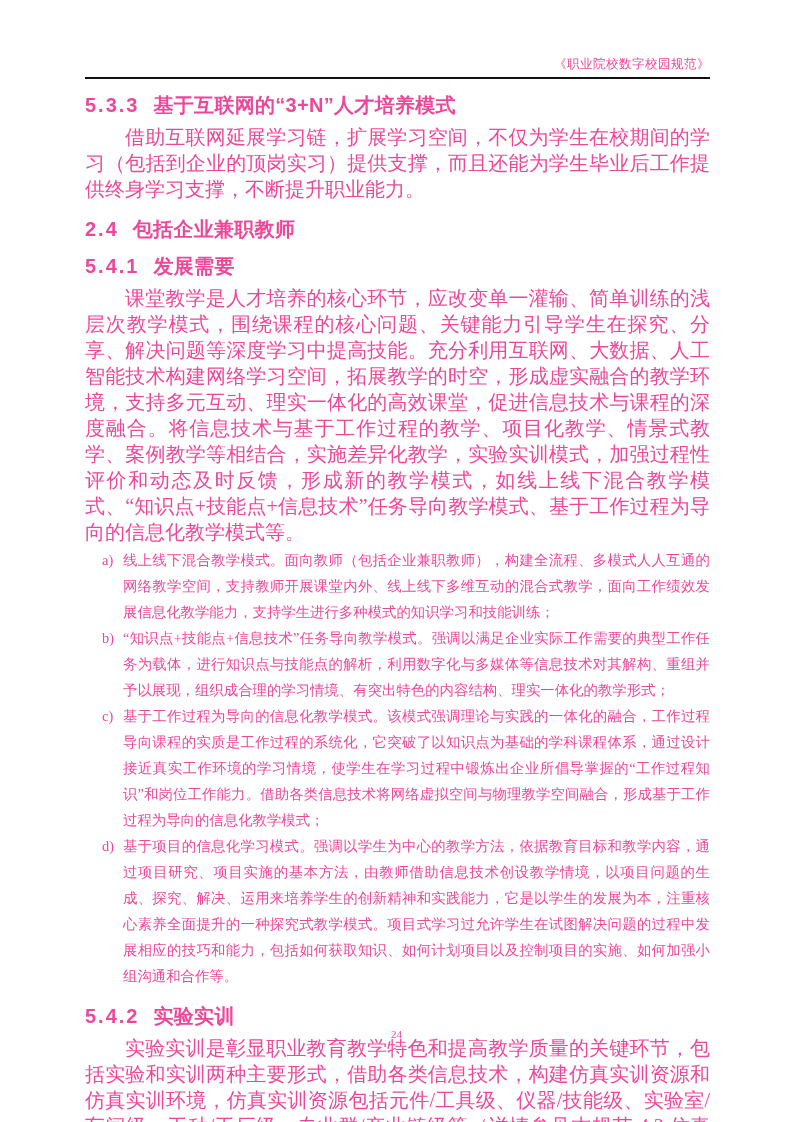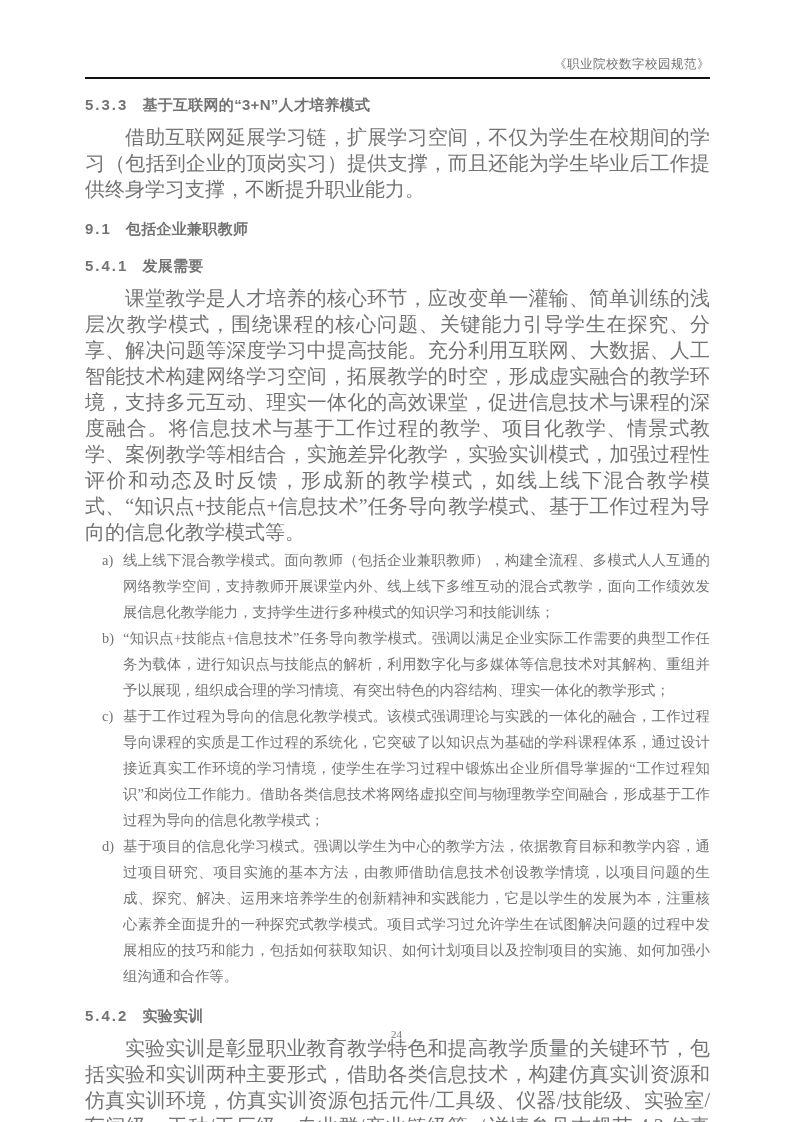--- a/index.html
+++ b/index.html
@@ -3,21 +3,21 @@
 <meta charset="utf-8">
 <style>
   * { margin: 0; padding: 0; box-sizing: border-box; }
   html, body { background: #e8e8e8; }
   .page {
     position: relative;
     width: 793px;
     height: 1122px;
     margin: 0 auto;
     background: #ffffff;
-    color: #737373;
+    color: #ec4899;
     font-family: "Liberation Serif", "DejaVu Serif", serif;
     overflow: hidden;
   }
   .content {
     position: absolute;
     left: 85px;
     top: 56px;
     width: 625px;
   }
   .header-title {
@@ -28,21 +28,21 @@
   }
   .header-rule {
     border: none;
     border-top: 2px solid #111;
     margin: 4px 0 0 0;
     height: 0;
   }
   .heading {
     font-family: "Liberation Sans", "DejaVu Sans", sans-serif;
     font-weight: bold;
-    font-size: 15px;
+    font-size: 20px;
     line-height: 20px;
     margin-top: 17px;
     margin-bottom: 9px;
     letter-spacing: 0.3px;
   }
   .heading .h-num {
     margin-right: 14px;
     letter-spacing: 2px;
   }
   .para {
@@ -86,21 +86,21 @@
 
     <div class="header-title">《职业院校数字校园规范》</div>
     <div class="header-rule"></div>
 
     <div class="heading" style="margin-top:16px">
       <span class="h-num">5.3.3</span><span class="h-title">基于互联网的“3+N”人才培养模式</span>
     </div>
     <p class="para">借助互联网延展学习链，扩展学习空间，不仅为学生在校期间的学习（包括到企业的顶岗实习）提供支撑，而且还能为学生毕业后工作提供终身学习支撑，不断提升职业能力。</p>
 
     <div class="heading">
-      <span class="h-num">9.1</span><span class="h-title">包括企业兼职教师</span>
+      <span class="h-num">2.4</span><span class="h-title">包括企业兼职教师</span>
     </div>
 
     <div class="heading">
       <span class="h-num">5.4.1</span><span class="h-title">发展需要</span>
     </div>
     <p class="para">课堂教学是人才培养的核心环节，应改变单一灌输、简单训练的浅层次教学模式，围绕课程的核心问题、关键能力引导学生在探究、分享、解决问题等深度学习中提高技能。充分利用互联网、大数据、人工智能技术构建网络学习空间，拓展教学的时空，形成虚实融合的教学环境，支持多元互动、理实一体化的高效课堂，促进信息技术与课程的深度融合。将信息技术与基于工作过程的教学、项目化教学、情景式教学、案例教学等相结合，实施差异化教学，实验实训模式，加强过程性评价和动态及时反馈，形成新的教学模式，如线上线下混合教学模式、“知识点+技能点+信息技术”任务导向教学模式、基于工作过程为导向的信息化教学模式等。</p>
 
     <div class="list">
       <div class="list-item">
         <span class="marker">a)</span>

